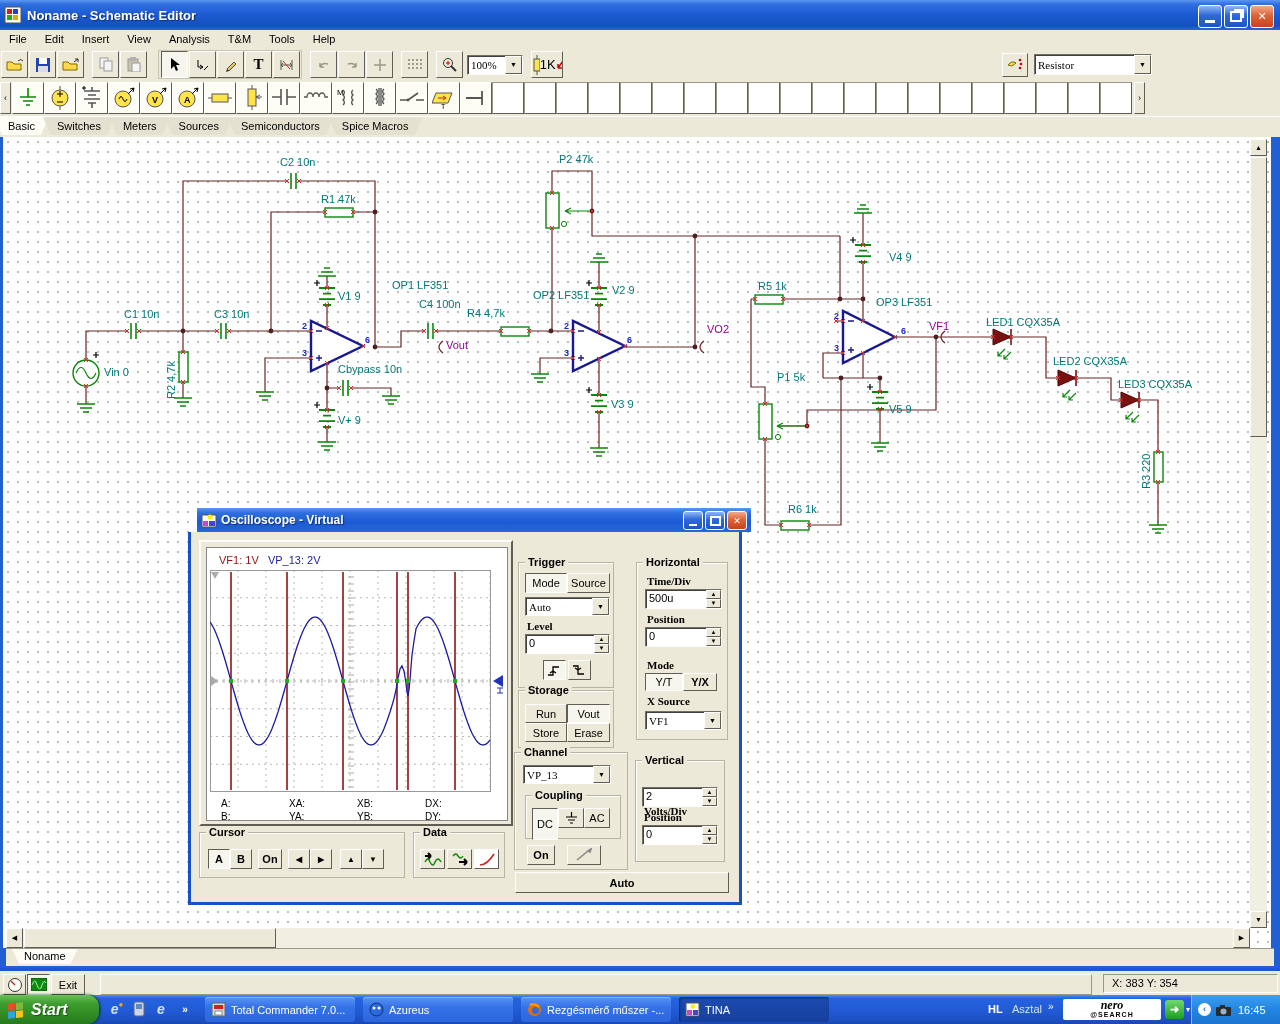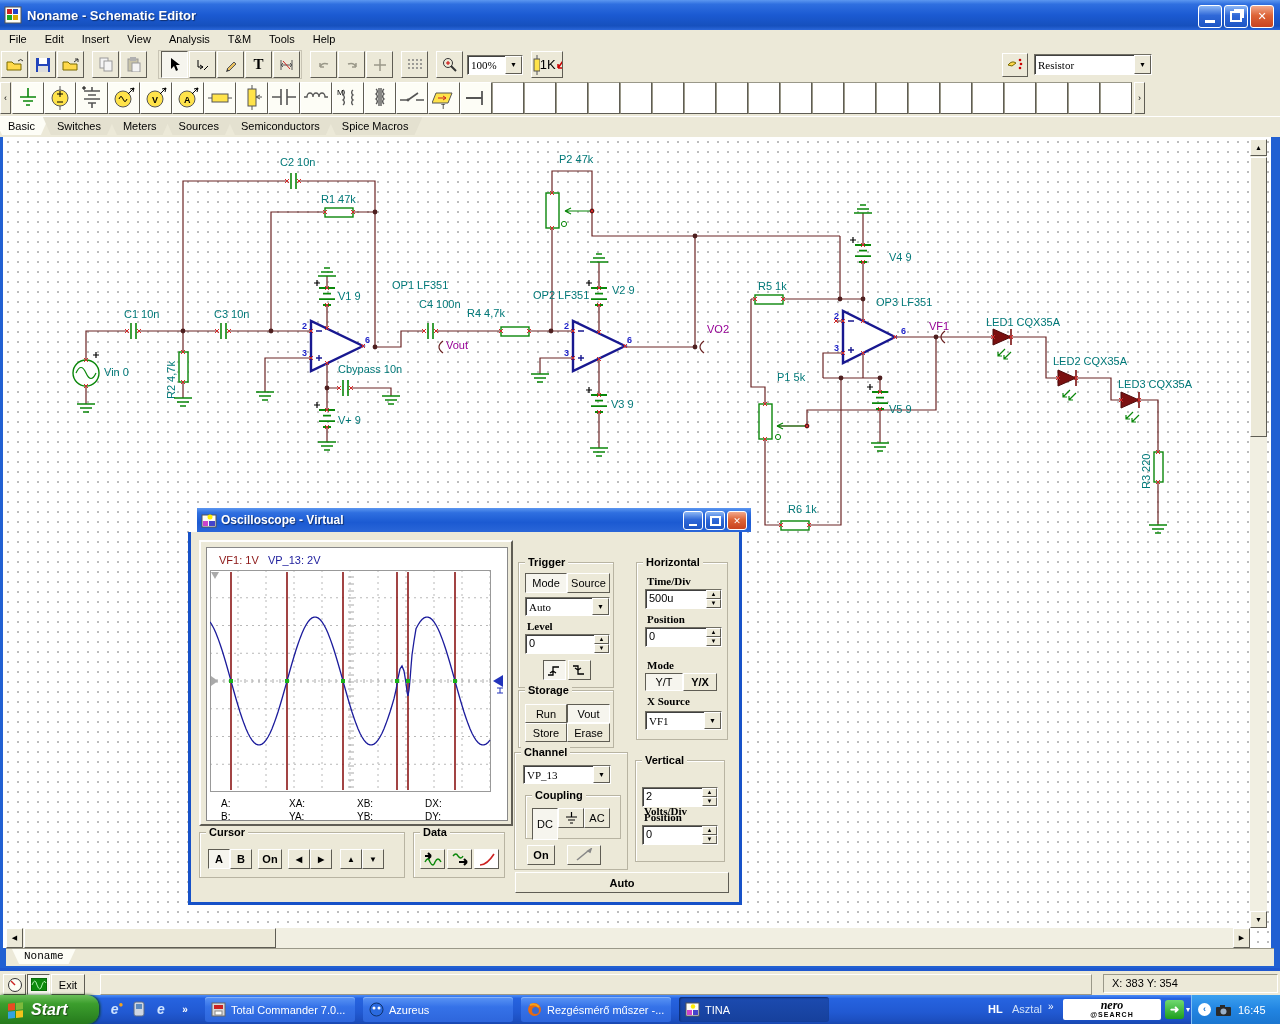--- a/index.html
+++ b/index.html
@@ -65,21 +65,21 @@
   #frame{position:absolute;left:0;top:137px;width:1280px;height:831px;background:#2160d2;}
   #canvas{position:absolute;left:3px;top:0;width:1268px;height:811px;background:#fff;
      background-image:radial-gradient(circle,#bdbdbd 0.8px,rgba(0,0,0,0) 1px);background-size:10px 10px;}
   #schem{position:absolute;left:0;top:0;}
   #vscroll{position:absolute;right:4px;top:2px;width:17px;height:789px;background:#f1efe2;}
   #vscroll .sbtn{position:absolute;left:0;width:17px;height:17px;font-size:7px;}
   #vthumb{position:absolute;left:0;top:18px;width:17px;height:280px;}
   #hscroll{position:absolute;left:3px;top:791px;width:1244px;height:20px;background:#f1efe2;}
   #hscroll .sbtn{position:absolute;top:0;width:17px;height:20px;font-size:7px;}
   #hthumb{position:absolute;left:18px;top:0;width:252px;height:20px;}
-  #sheetrow{position:absolute;left:3px;top:811px;width:1268px;height:17px;background:#ece9d8;border-top:1px solid #9a9889;font-family:Liberation Mono, monospace;}
+  #sheetrow{position:absolute;left:3px;top:811px;width:1268px;height:17px;background:#ece9d8;border-top:1px solid #9a9889;}
   #sheettab{display:inline-block;height:15px;line-height:15px;padding:0 12px;margin-left:6px;background:#fdfdf6;
      clip-path:polygon(0 0,100% 0,calc(100% - 7px) 100%,7px 100%);filter:drop-shadow(0 1px 0 #777);}
 
   
   #scope{position:absolute;left:188px;top:508px;width:548px;height:370px;background:#ece9d8;
      border:3px solid #1651c8;border-top:none;box-sizing:content-box;}
   #scopetitle{position:absolute;left:-3px;top:-24px;width:554px;height:24px;
      background:linear-gradient(180deg,#5c97f0,#2f6fe0 20%,#1b5ad2 60%,#2a66d8);display:flex;align-items:center;margin-left:9px;}
   #scopetitle .ttext{color:#fff;font-weight:bold;font-size:12px;margin-left:4px;text-shadow:1px 1px 1px #10306e;}
   #scopetitle .wbtn{width:18px;height:17px;font-size:9px;}

